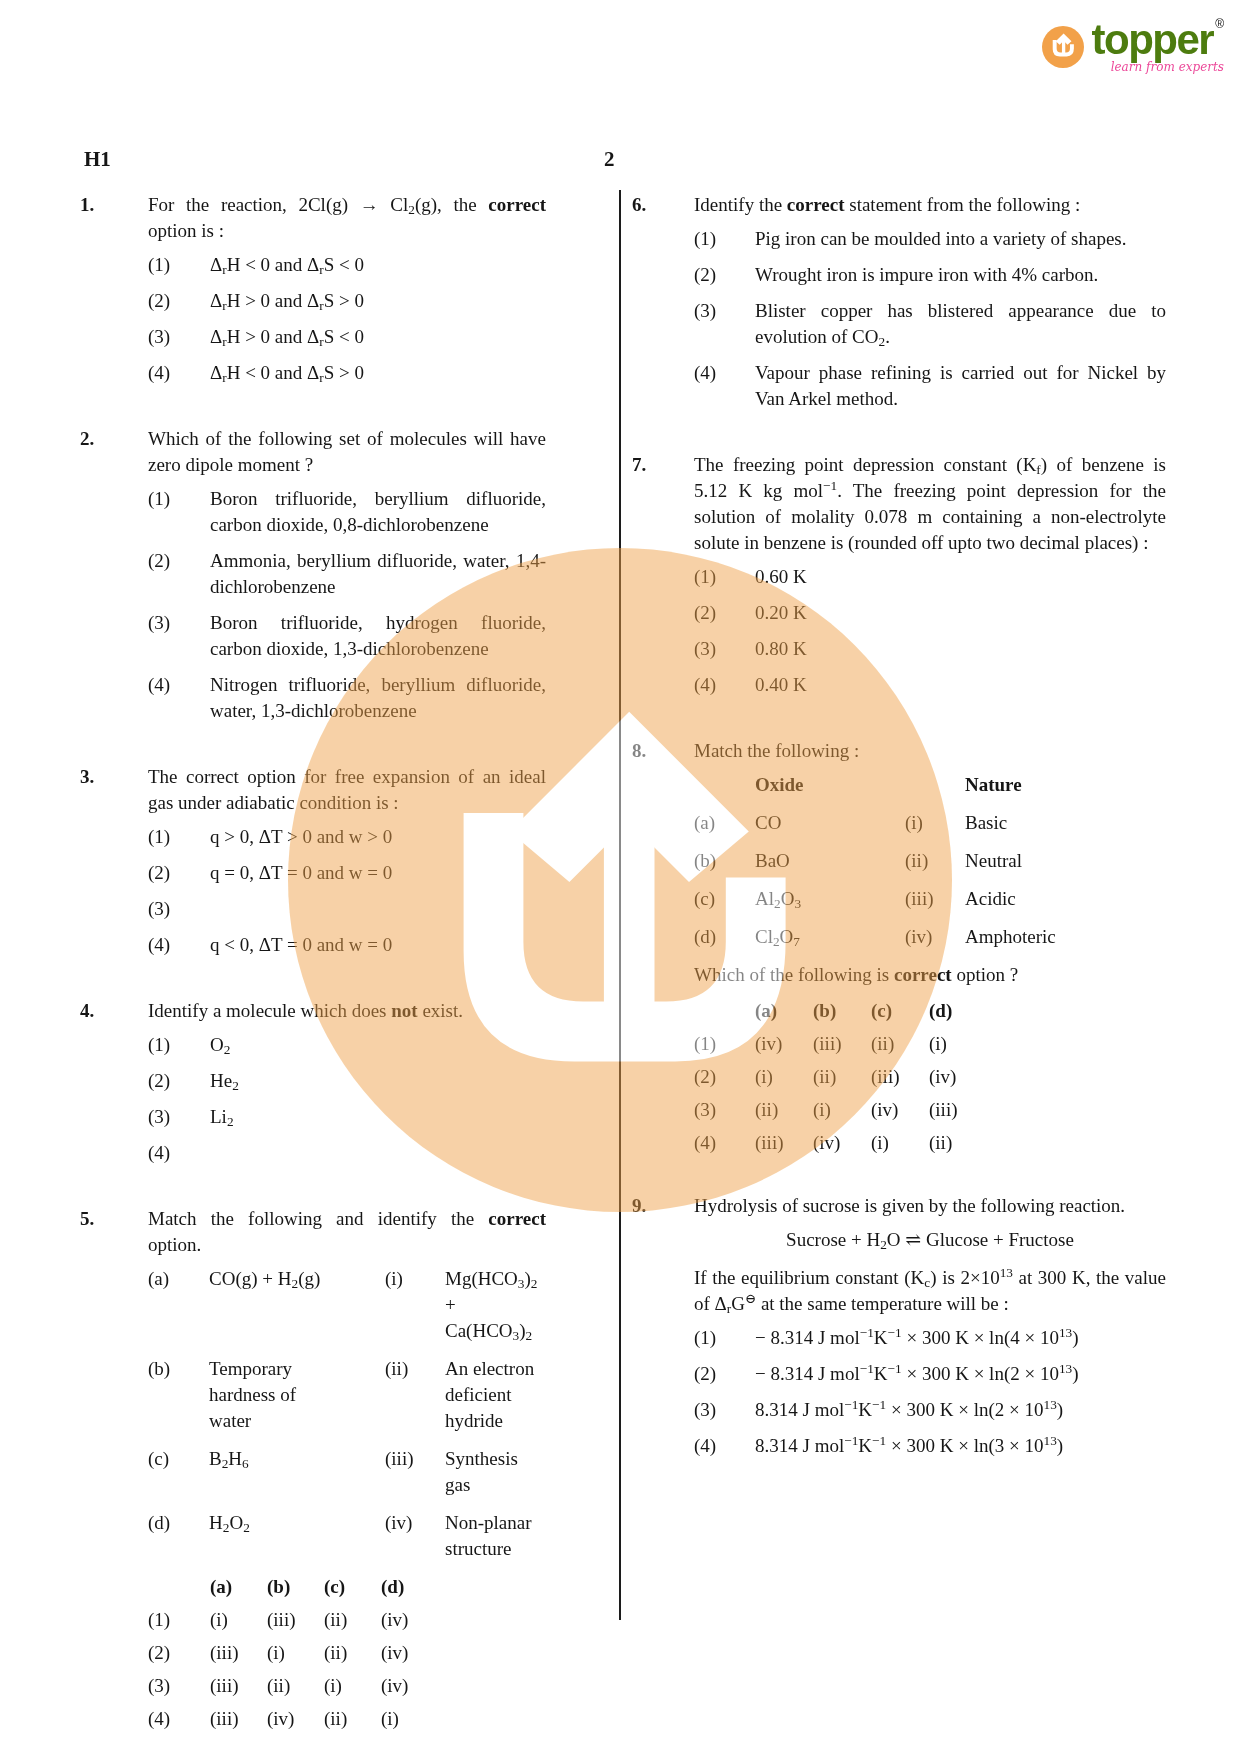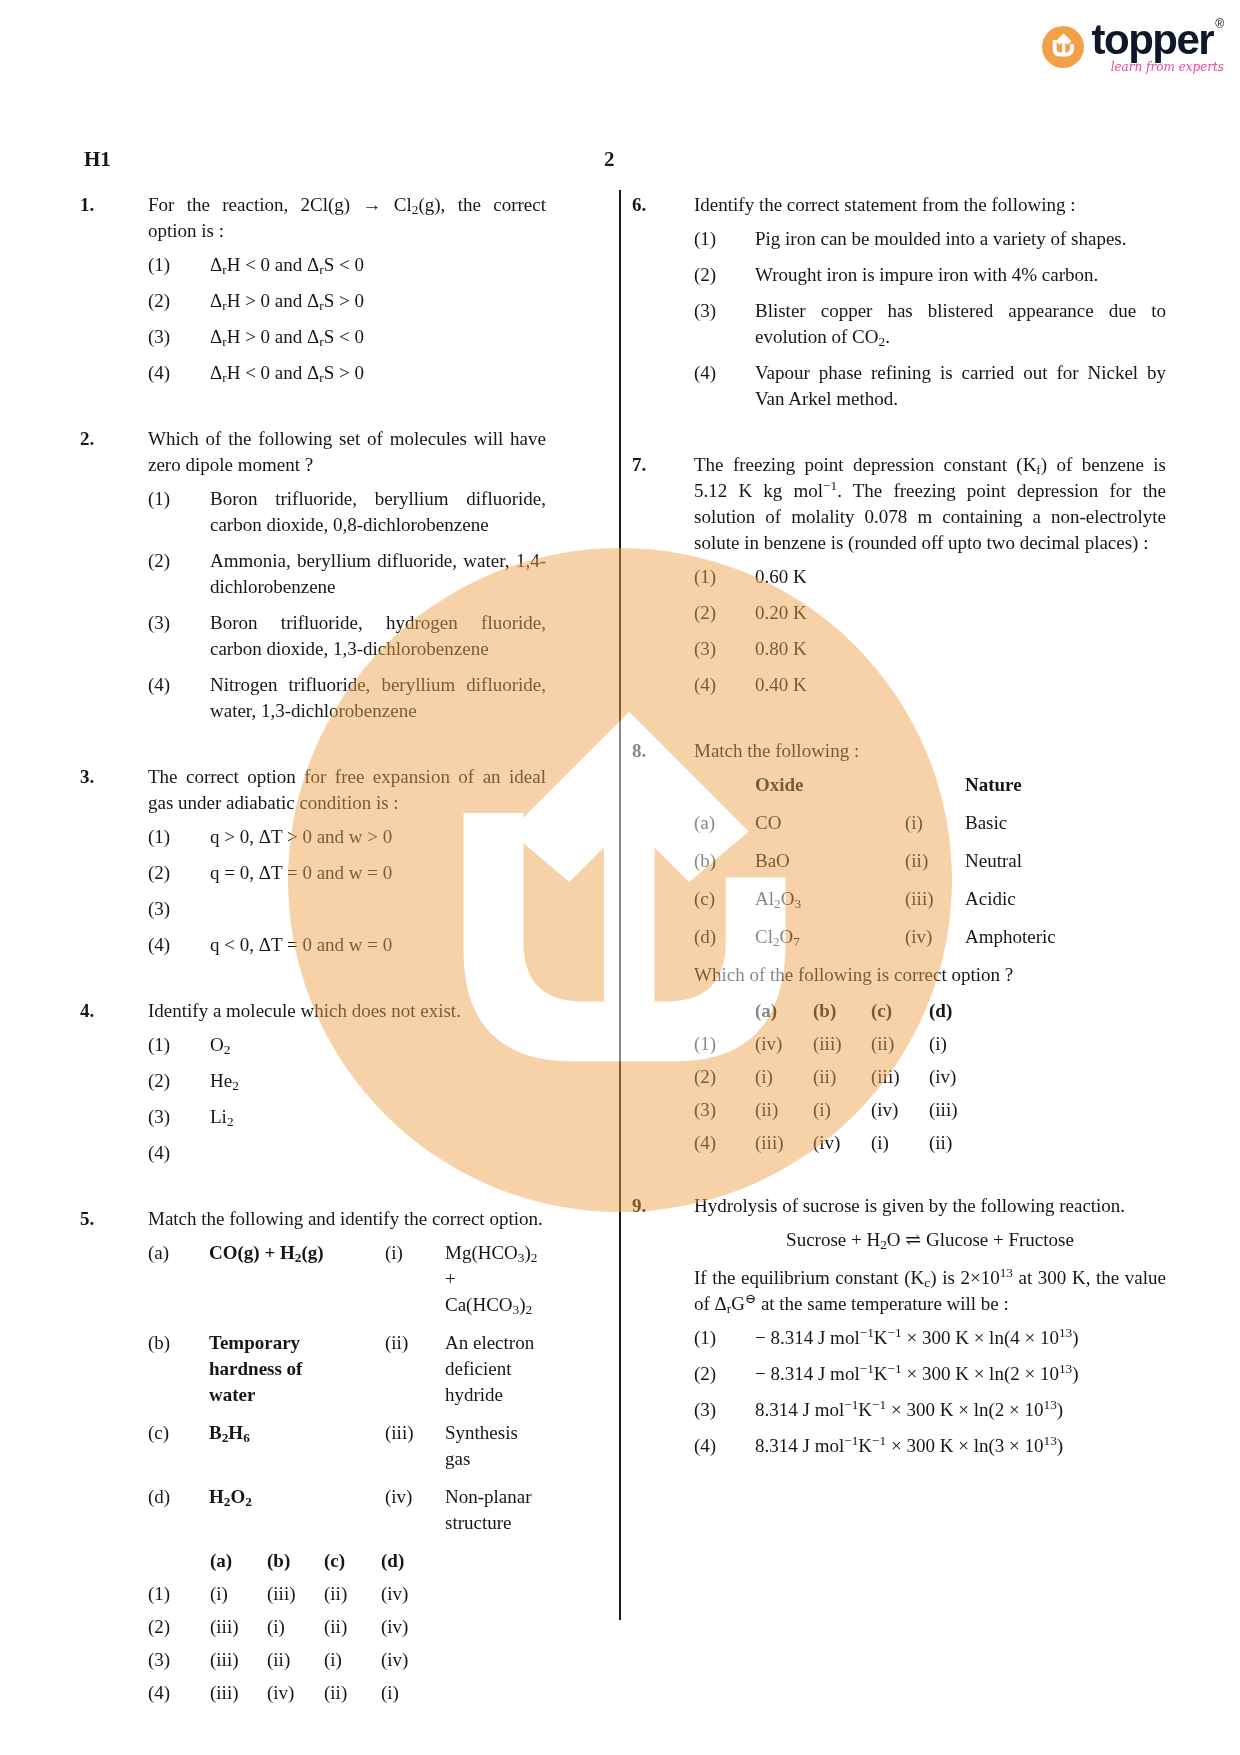--- a/index.html
+++ b/index.html
@@ -1,34 +1,34 @@
 <!DOCTYPE html>
 <html style="--logo-orange: #F2A149; --watermark-orange: #EFA148; --text-black: #161616;"><head>
 <meta charset="utf-8">
 <style>
   html,body{margin:0;padding:0;background:#e8e8e8;}
   .page{position:relative;width:1240px;height:1755px;background:#ffffff;overflow:hidden;
         font-family:"Liberation Serif","DejaVu Serif","DejaVu Sans",serif;
         color:var(--text-black,#161616);font-size:19px;line-height:26px;}
-  b{font-weight:normal;}
+  b{font-weight:bold;}
   sub{font-size:0.7em;vertical-align:-0.22em;line-height:0;}
   sup{font-size:0.7em;vertical-align:0.5em;line-height:0;}
 
   
   #paper-code{position:absolute;left:84px;top:146px;font-weight:bold;font-size:21px;}
   #page-num{position:absolute;left:604px;top:146px;font-weight:bold;font-size:21px;}
   #divider{position:absolute;left:619px;top:190px;width:2px;height:1430px;background:#1c1c1c;}
 
   
   #logo{position:absolute;top:20px;right:16px;display:flex;align-items:flex-start;}
   #logo .circle-wrap{width:42px;height:42px;margin-top:6px;}
   #logo .ltext{margin-left:8px;display:flex;flex-direction:column;align-items:flex-end;}
   #logo .brandrow{display:flex;align-items:flex-start;}
   #logo .brand{font-family:"Liberation Sans","DejaVu Sans",sans-serif;font-weight:bold;
-               font-size:42px;line-height:40px;letter-spacing:-1.5px;color:#0f172a;}
+               font-size:42px;line-height:40px;letter-spacing:-1.5px;color:#4d7c0f;}
   #logo .reg{font-family:"Liberation Sans",sans-serif;font-size:12px;line-height:12px;margin:-2px 0 0 2px;}
   #logo .tagline{font-style:italic;font-size:12px;line-height:14px;margin-top:0px;color:#ec4899;
                  font-family:"DejaVu Serif",serif;}
 
   
   .qcol{position:absolute;top:192px;}
   #col-0{left:80px;width:466px;}
   #col-1{left:632px;width:534px;}
   .q{display:flex;margin-bottom:30px;}
   .qnum{flex:none;font-weight:bold;}
@@ -39,21 +39,21 @@
   .opt{display:flex;margin:5px 0 10px;}
   .opt-label{flex:none;}
   .c0 .opt-label{width:62px;}
   .c1 .opt-label{width:61px;}
   .opt-text{flex:1;text-align:justify;}
 
   
   .m-row{display:flex;margin:2px 0 12px;}
   .m-label{flex:none;width:61px;}
   .m-item{flex:none;white-space:pre-line;}
-  .c0 .m-item{width:176px;font-weight:bold;}
+  .c0 .m-item{width:176px;}
   .c1 .m-item{width:150px;}
   .m-rlabel{flex:none;width:60px;}
   .m-rtext{flex:1;white-space:pre-line;}
   .m-head{font-weight:bold;}
 
   
   .t-row{display:flex;margin:0 0 7px;}
   .t-label{flex:none;}
   .c0 .t-label{width:62px;}
   .c1 .t-label{width:61px;}

